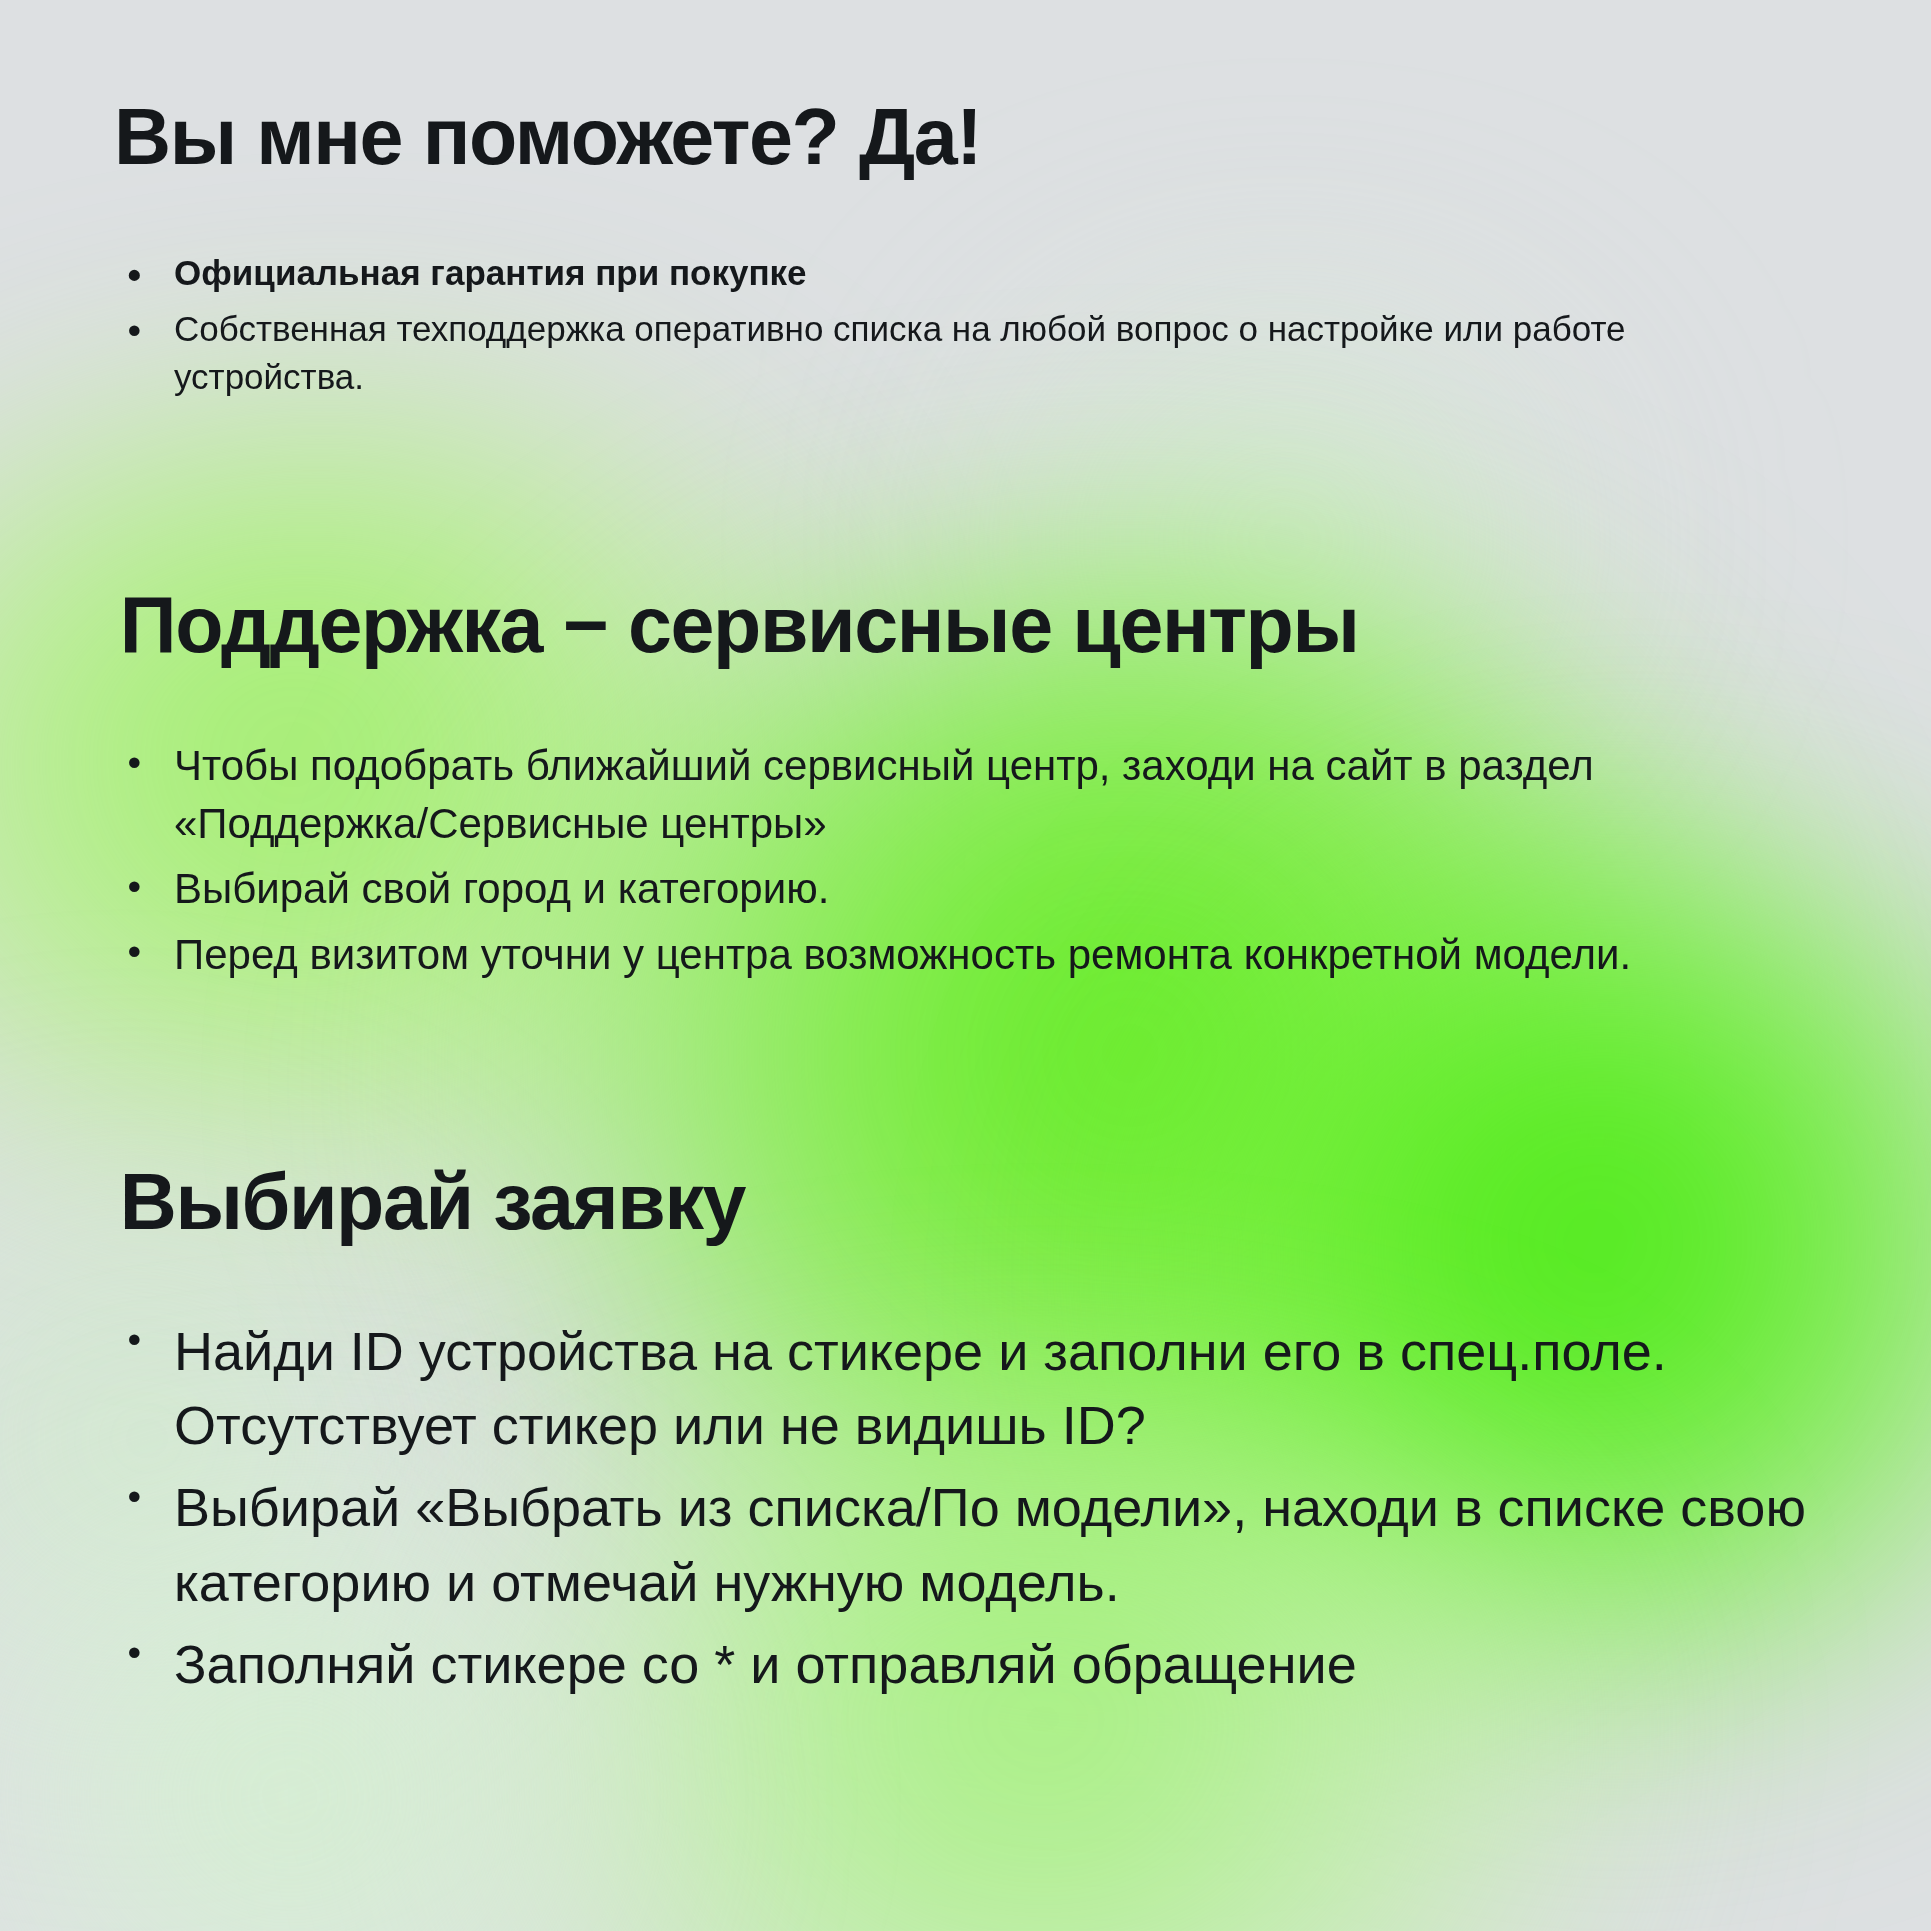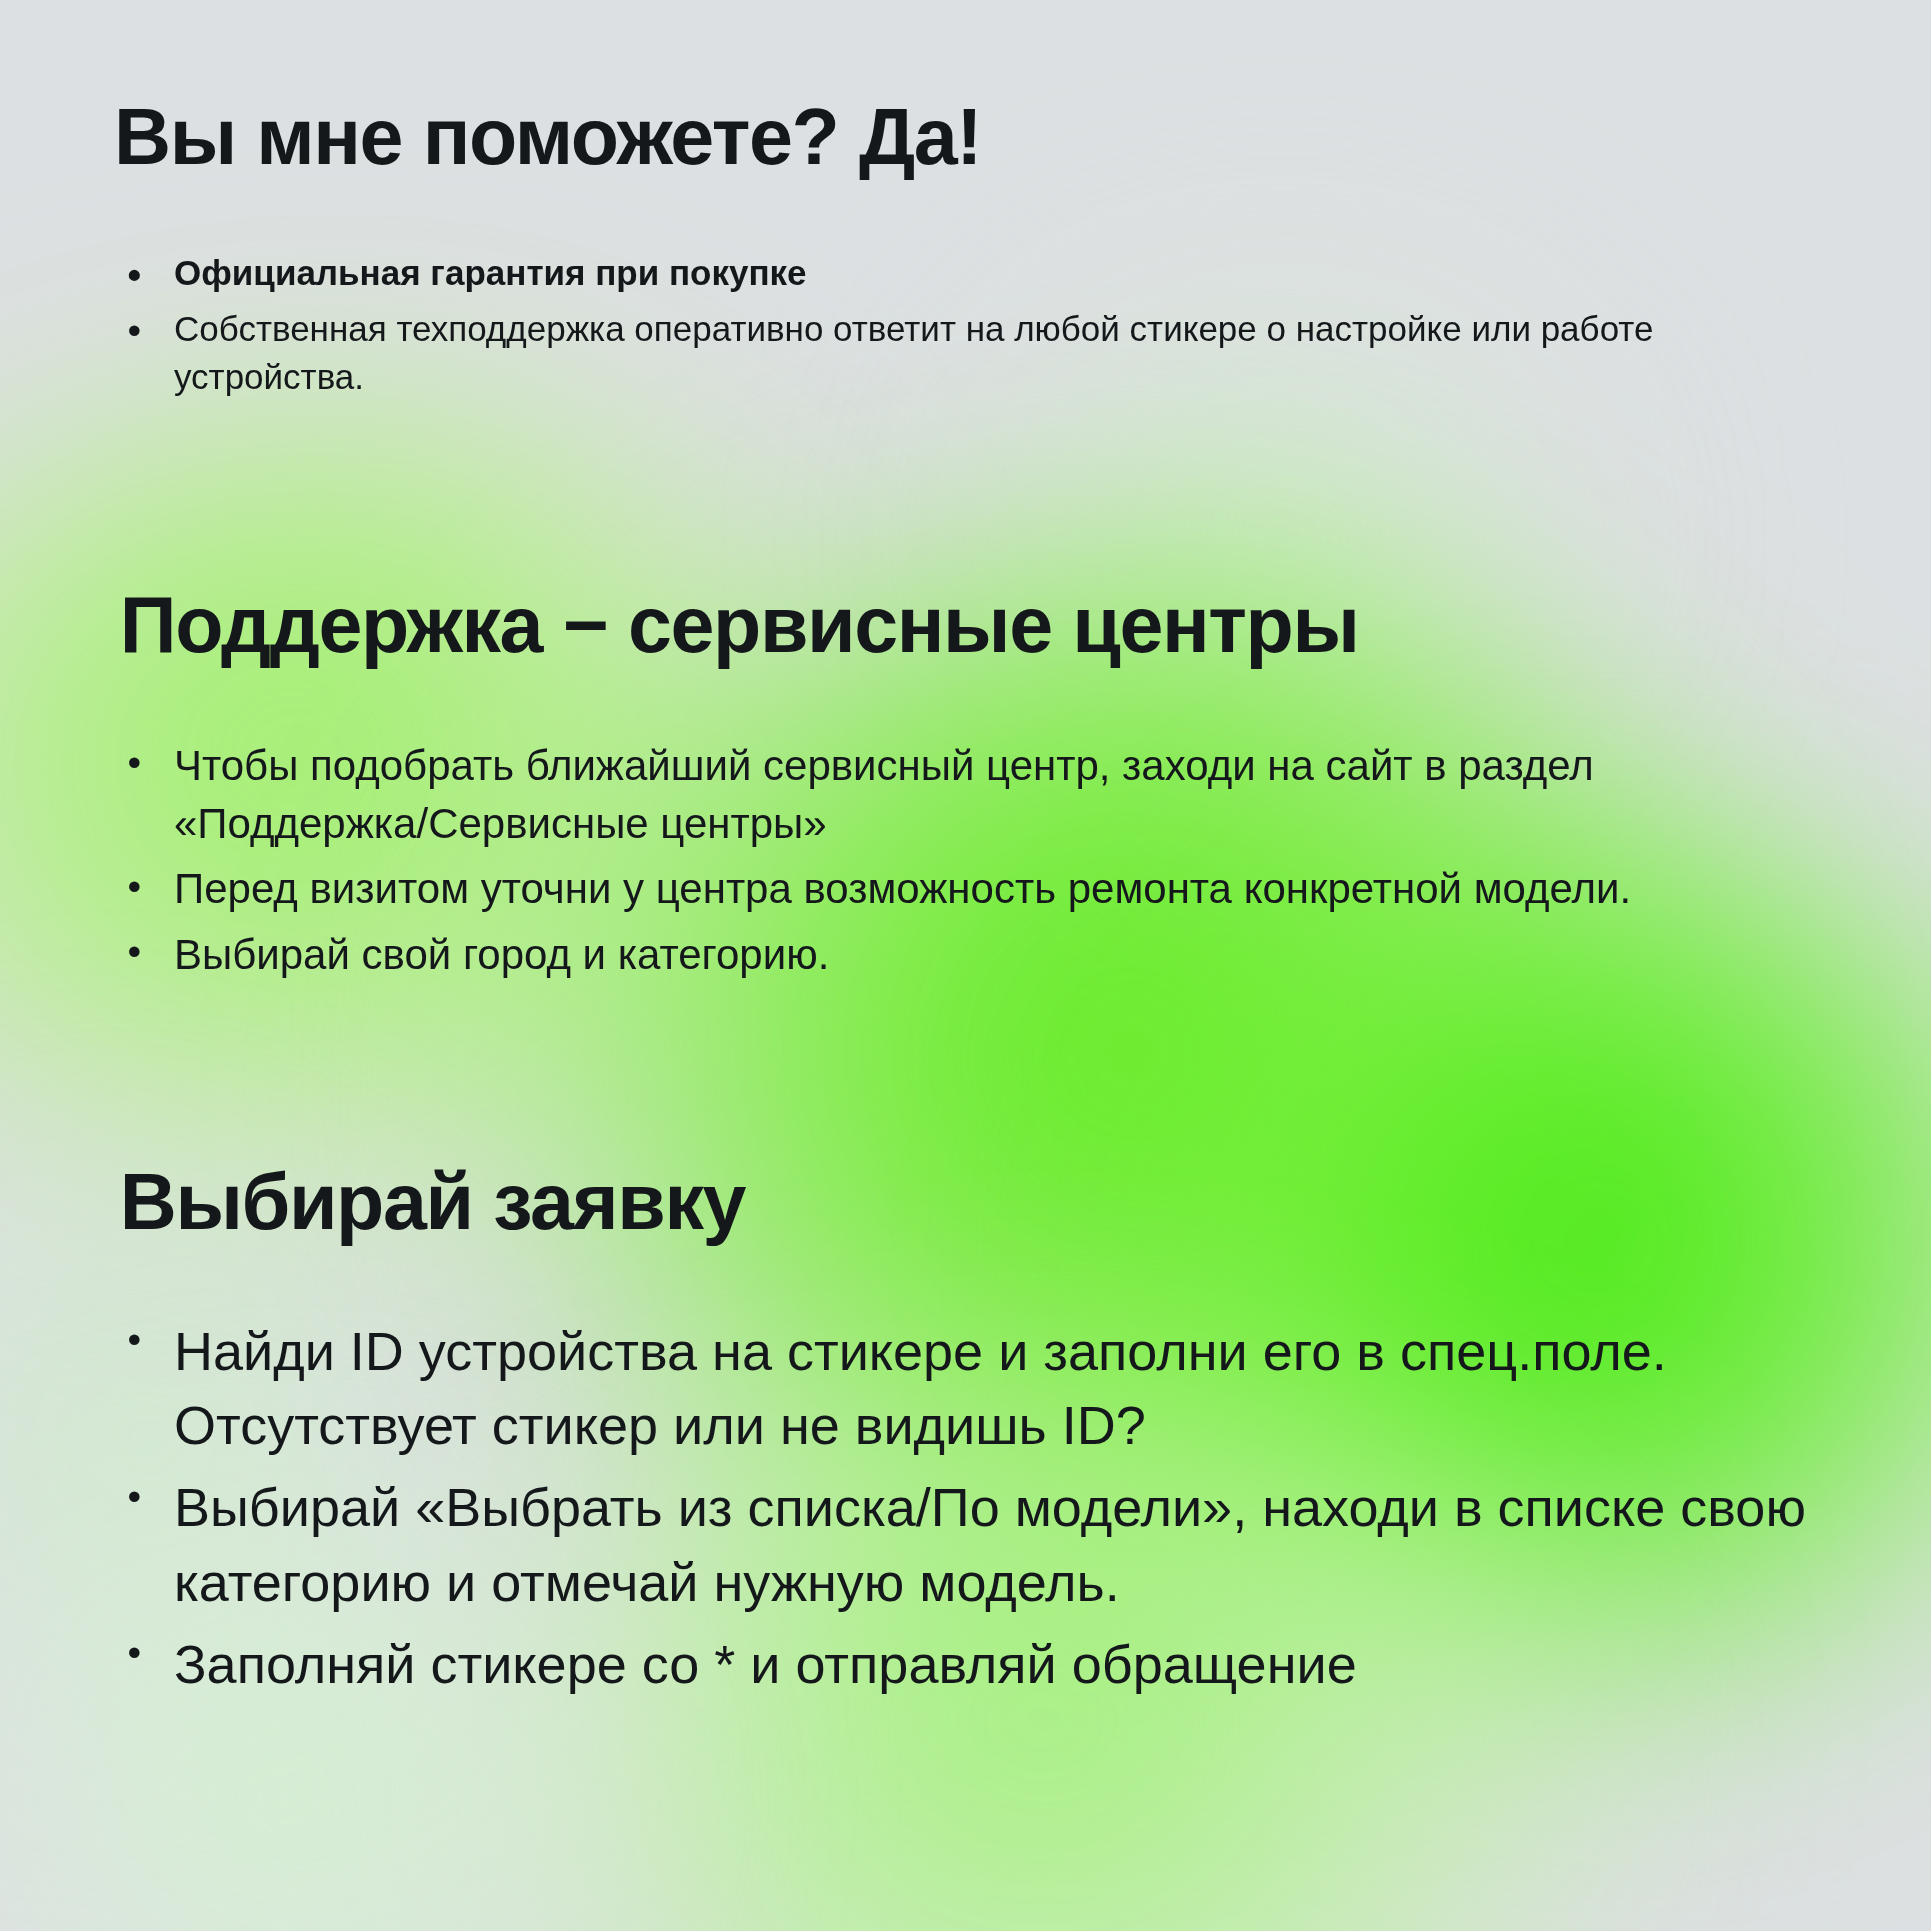--- a/index.html
+++ b/index.html
@@ -160,30 +160,30 @@
     <div class="blob blob-d"></div>
     <div class="blob blob-e"></div>
   </div>
 
   <div class="content">
 
     <section class="section sec-1">
       <h1 class="heading heading-1">Вы мне поможете? Да!</h1>
       <ul class="bullets">
         <li class="bold">Официальная гарантия при покупке</li>
-        <li>Собственная техподдержка оперативно ответит на любой стикере о настройке или работе устройства.</li>
+        <li>Собственная техподдержка оперативно списка на любой вопрос о настройке или работе устройства.</li>
       </ul>
     </section>
 
     <section class="section sec-2">
       <h1 class="heading heading-2">Поддержка − сервисные центры</h1>
       <ul class="bullets">
         <li>Чтобы подобрать ближайший сервисный центр, заходи на сайт в раздел «Поддержка/Сервисные центры»</li>
+        <li>Выбирай свой город и категорию.</li>
         <li>Перед визитом уточни у центра возможность ремонта конкретной модели.</li>
-        <li>Выбирай свой город и категорию.</li>
       </ul>
     </section>
 
     <section class="section sec-3">
       <h1 class="heading heading-3">Выбирай заявку</h1>
       <ul class="bullets">
         <li>Найди ID устройства на стикере и заполни его в спец.поле. Отсутствует стикер или не видишь ID?</li>
         <li>Выбирай «Выбрать из списка/По модели», находи в списке свою категорию и отмечай нужную модель.</li>
         <li>Заполняй стикере со * и отправляй обращение</li>
       </ul>

